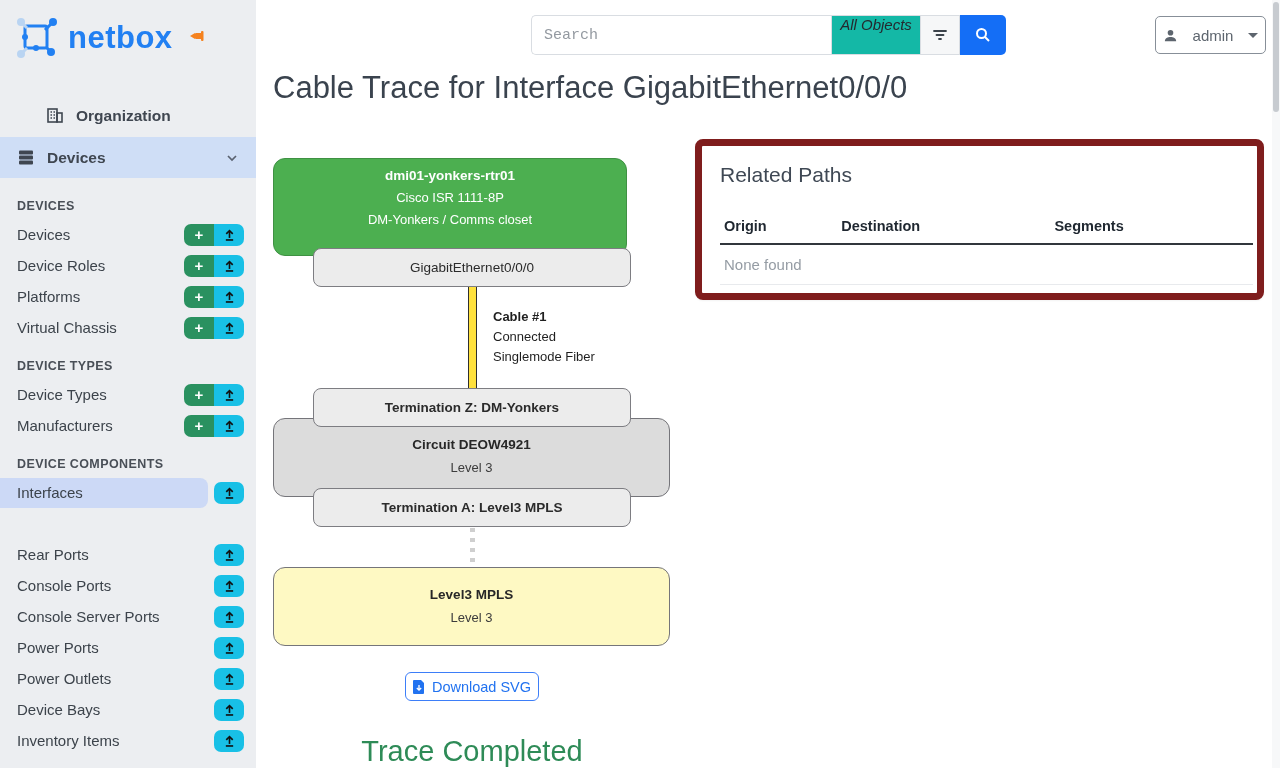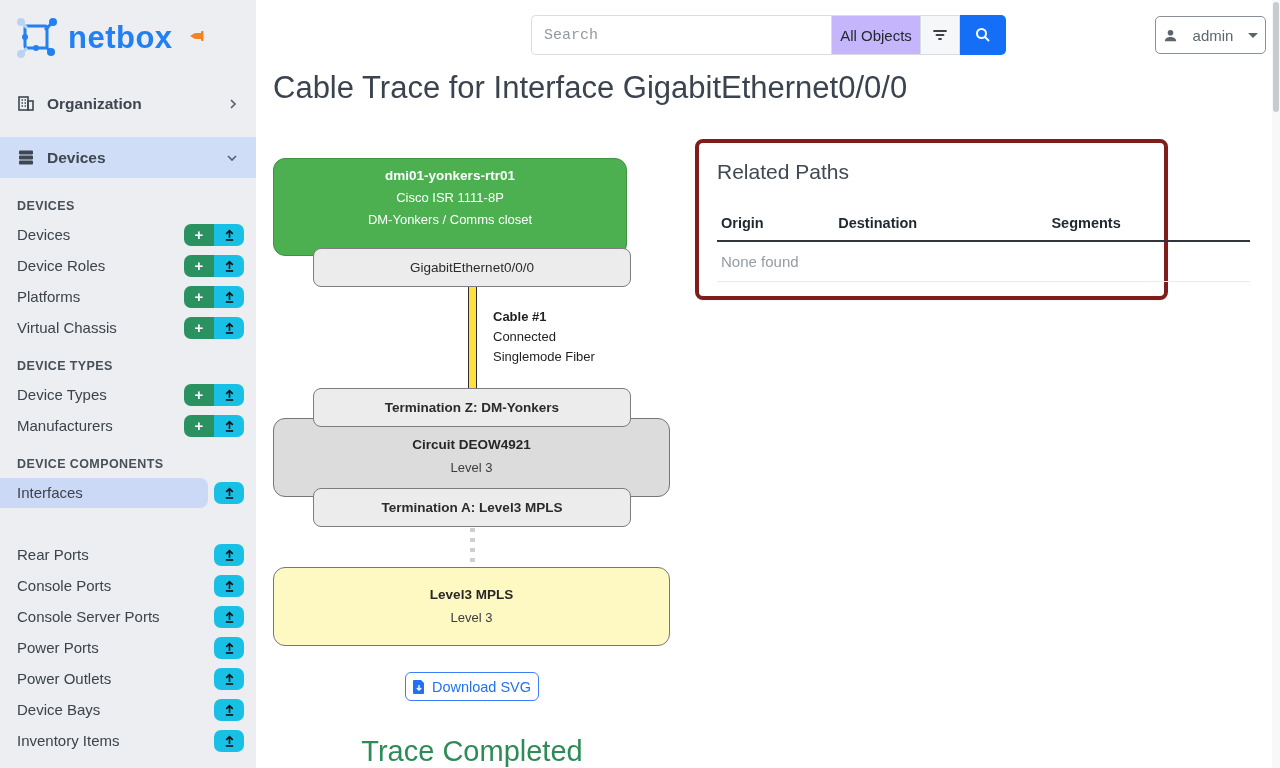--- a/index.html
+++ b/index.html
@@ -27,21 +27,21 @@
   .btn-imp { width:30px; height:22px; background:#18c0e6; border-radius:0 7px 7px 0; display:flex; align-items:center; justify-content:center; cursor:pointer; }
   .btn-imp.solo { border-radius:7px; }
 
   
   .main { position:absolute; left:256px; top:0; width:1024px; height:768px; background:#fff; }
 
   
   .search-group { position:absolute; left:275px; top:15px; height:40px; display:flex; }
   .search-input { width:300px; height:40px; border:1px solid #d9dde2; border-right:none; border-radius:5px 0 0 5px; padding:6px 12px; font-size:15px; color:#333; outline:none; font-family:Liberation Mono, monospace; }
   .search-input::placeholder { color:#949aa1; }
-  .scope-btn { width:89px; height:40px; background:#c4b5fd; border:1px solid #d9dde2; border-right:none; font-size:15px; color:#24292f; display:flex; align-items:center; justify-content:center; cursor:pointer; }
+  .scope-btn { width:89px; height:40px; background:#14b8a6; border:1px solid #d9dde2; border-right:none; font-size:15px; color:#24292f; display:flex; align-items:flex-start; justify-content:center; cursor:pointer;font-style:italic; }
   .filter-btn { width:40px; height:40px; background:#f6f7f8; border:1px solid #d9dde2; display:flex; align-items:center; justify-content:center; cursor:pointer; }
   .go-btn { width:46px; height:40px; background:#146ef6; border:none; border-radius:0 5px 5px 0; display:flex; align-items:center; justify-content:center; cursor:pointer; }
 
   .user-btn { position:absolute; left:899px; top:16px; width:111px; height:38px; border:1px solid #878f98; border-radius:5px; display:flex; align-items:center; justify-content:center; gap:15px; color:#5d656e; font-size:15px; cursor:pointer; background:#fff; }
   .caret-down { width:0; height:0; border-left:5px solid transparent; border-right:5px solid transparent; border-top:5px solid #5d656e; }
 
   .page-title { position:absolute; left:17px; top:70px; font-size:31px; font-weight:400; color:#3a434e; }
 
   
   .box { position:absolute; text-align:center; }
@@ -57,21 +57,21 @@
   .circuit-name { font-size:13.5px; font-weight:700; color:#272727; margin-bottom:8px; }
   .circuit-sub { font-size:13px; color:#3c3c3c; }
   .terma-box { left:57px; top:488px; width:318px; height:39px; background:#ececec; border:1px solid #7d7d82; border-radius:8px; line-height:37px; font-size:13.5px; font-weight:700; color:#2b2b2b; z-index:2; }
   .dash-line { position:absolute; left:214px; top:528px; width:5px; height:39px; background:repeating-linear-gradient(to bottom,#cfcfcf 0 4px,transparent 4px 10px); }
   .pnet-box { left:17px; top:567px; width:397px; height:79px; background:#fef9c3; border:1px solid #75757a; border-radius:12px; padding-top:19px; }
 
   .dl-btn { position:absolute; left:149px; top:672px; width:134px; height:29px; border:1px solid #3d7ef8; border-radius:6px; background:#fff; color:#2172f0; font-size:14.5px; display:flex; align-items:center; justify-content:center; gap:7px; cursor:pointer; font-family:"Liberation Sans",sans-serif; }
   .trace-status { position:absolute; left:0; top:735px; width:432px; text-align:center; font-size:29px; color:#2e8b57; }
 
   
-  .card { position:absolute; left:439px; top:139px; width:473px; height:161px; background:#fff; border:4px solid #7f1d1d; border-radius:8px; box-shadow:0 1px 2px rgba(0,0,0,0.05); }
+  .card { position:absolute; left:439px; top:139px; width:569px; height:161px; background:#fff; border:7px solid #7f1d1d; border-radius:8px; box-shadow:0 1px 2px rgba(0,0,0,0.05); }
   .card-title { position:absolute; left:18px; top:17px; font-size:21px; color:#3f4854; }
   .rp-table { position:absolute; left:18px; top:66px; width:533px; border-collapse:collapse; }
   .rp-table th { text-align:left; font-size:14.5px; color:#1f2730; padding:6px 0 9px 4px; border-bottom:2px solid #31363c; }
   .rp-table td { font-size:15px; color:#959ca4; padding:11px 0 11px 4px; border-bottom:1px solid #e8eaed; }
   .col-origin { width:22%; } .col-dest { width:40%; } .col-seg { width:38%; }
 
   
   .scrollbar { position:absolute; right:0; top:0; width:8px; height:768px; background:#f7f8f9; }
   .scroll-thumb { position:absolute; right:1px; top:2px; width:6px; height:110px; background:#c7cbd0; border-radius:3px; }
 </style>
@@ -101,21 +101,21 @@
     <span class="logo-text">netbox</span>
     <span class="pin-btn">
       <svg width="18" height="14" viewBox="0 0 18 14">
         <rect x="8" y="4" width="7" height="6" rx="1" fill="#f5821f"></rect>
         <polygon points="8,4 3,7 8,10" fill="#f5821f"></polygon>
         <rect x="14" y="2" width="2.5" height="10" rx="1" fill="#f5821f"></rect>
       </svg>
     </span>
   </div>
 
-  <div class="nav-item" style="top:83px;">
+  <div class="nav-item" style="top:95px;margin-left:29px;">
     <span class="nav-icon">
       <svg width="18" height="17" viewBox="0 0 18 17" fill="none" stroke="#3f4650" stroke-width="1.6">
         <rect x="2" y="2" width="9" height="13"></rect>
         <rect x="11" y="6" width="5" height="9"></rect>
         <line x1="4.5" y1="5" x2="6" y2="5"></line>
           <line x1="7.5" y1="5" x2="9" y2="5"></line>
         <line x1="4.5" y1="8" x2="6" y2="8"></line>
           <line x1="7.5" y1="8" x2="9" y2="8"></line>
         <line x1="4.5" y1="11" x2="6" y2="11"></line>
           <line x1="7.5" y1="11" x2="9" y2="11"></line>

